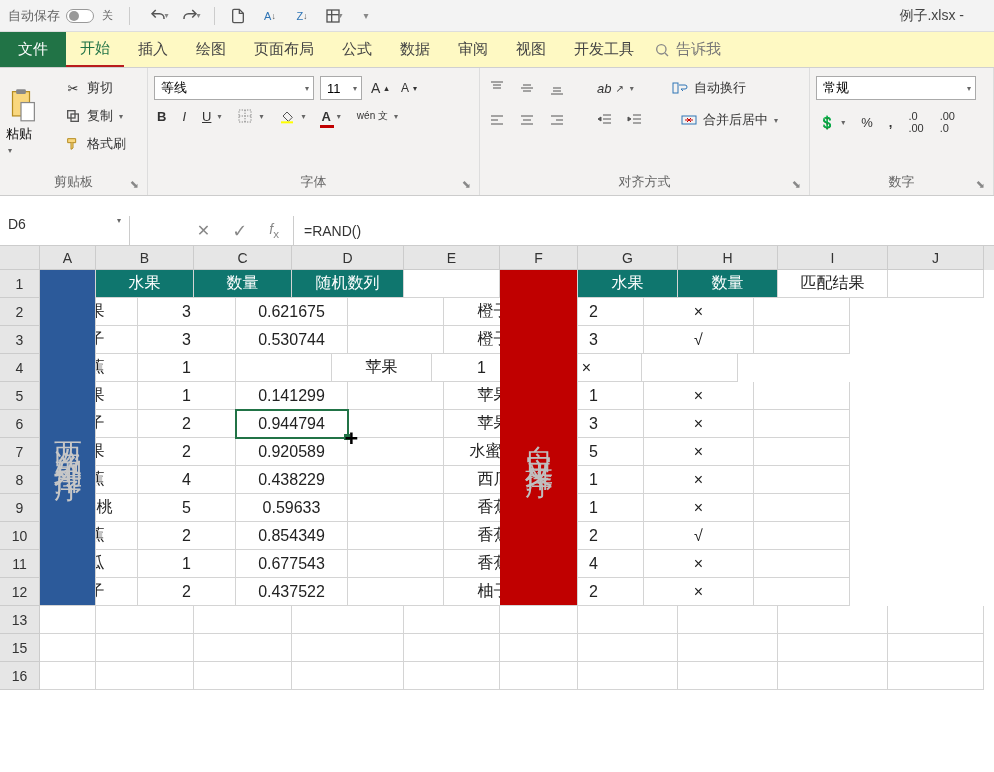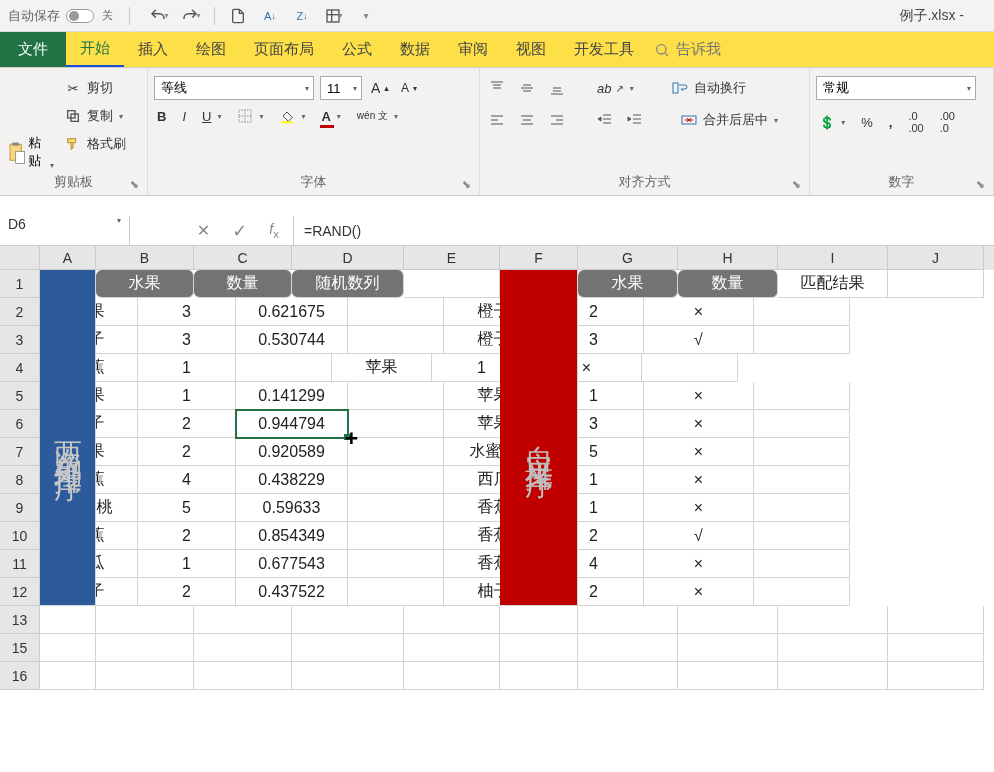--- a/index.html
+++ b/index.html
@@ -11,58 +11,58 @@
 .switch { width: 28px; height: 14px; border: 1px solid #999; border-radius: 8px; position: relative; display: inline-block; background: #fff; }
 .switch::after { content: ""; width: 10px; height: 10px; background: #999; border-radius: 50%; position: absolute; left: 2px; top: 1px; }
 .switch-off { font-size: 11px; margin-left: 2px; }
 .qat { display: flex; gap: 6px; align-items: center; }
 .qat-sep { width:1px; height:18px; background:#ccc; margin:0 4px; }
 .qat-btn { width: 26px; height: 26px; display: flex; align-items: center; justify-content: center; color: #555; cursor: pointer; }
 .qat-drop { font-size: 8px; color: #888; margin-left: -3px; }
 .filename { position: absolute; right: 30px; top: 7px; color: #444; font-size: 14px; }
 
 
-.ribbon-tabs { height: 36px; background: #fde047; display: flex; align-items: stretch; padding-left: 0; font-size: 15px; border-bottom: 1px solid #d0d0d0; }
+.ribbon-tabs { height: 36px; background: #fef9c3; display: flex; align-items: stretch; padding-left: 0; font-size: 15px; border-bottom: 1px solid #d0d0d0; }
 .file-tab { background: #217346; color: #fff; padding: 0 18px; display: flex; align-items: center; }
 .tab { padding: 0 14px; display: flex; align-items: center; color: #444; cursor: pointer; }
-.tab.active { color: #217346; border-bottom: 2px solid #1d4ed8; font-weight: 500; }
+.tab.active { color: #217346; border-bottom: 2px solid #b91c1c; font-weight: 500; }
 .tellme { margin-left: 6px; display: flex; align-items: center; gap: 6px; color: #777; }
 
 
 .ribbon { height: 128px; background: #f3f2f1; display: flex; border-bottom: 1px solid #ccc; }
 .group { border-right: 1px solid #ddd; display: flex; flex-direction: column; padding: 4px 6px 2px; }
 .group-body { flex: 1; display: flex; gap: 6px; }
 .group-label { text-align: center; font-size: 13px; color: #666; padding: 3px 0 2px; position: relative; }
 .dlglaunch { position: absolute; right: 2px; bottom: 2px; font-size: 11px; color: #888; cursor: pointer; }
 .vstack { display: flex; flex-direction: column; gap: 4px; font-size: 13px; color: #333; }
 .row { display: flex; align-items: center; gap: 6px; }
 .btnlet { display: flex; align-items: center; gap: 4px; font-size: 13px; color: #333; cursor: pointer; padding: 2px 3px; }
 .iconbox { width: 20px; height: 20px; display: inline-flex; align-items: center; justify-content: center; }
-.bigbtn { display: flex; flex-direction: row; align-items: flex-end; justify-content: center; width: 48px; gap: 3px; font-size: 13px; cursor: pointer; }
+.bigbtn { display: flex; flex-direction: column; align-items: flex-start; justify-content: center; width: 48px; gap: 3px; font-size: 13px; cursor: pointer; }
 .dd { font-size: 8px; color: #666; margin-left: 2px; }
 .fontsel { border: 1px solid #aaa; background: #fff; height: 24px; font-size: 13px; padding: 0 4px 0 6px; display: flex; align-items: center; justify-content: space-between; }
 .fontname { width: 160px; }
 .fontsize { width: 42px; }
 
 
 .fxbar { height: 30px; display: flex; align-items: stretch; border-bottom: 1px solid #ccc; font-size: 14px; }
 .namebox { width: 130px; border-right: 1px solid #ccc; display: flex; align-items: flex-start; padding: 0 8px; justify-content: space-between; color: #333; }
 .fxbtns { width: 164px; display: flex; align-items: center; justify-content: flex-end; gap: 22px; padding: 0 14px; color: #888; border-right: 1px solid #ccc; }
 .fxinput { flex: 1; display: flex; align-items: center; padding: 0 10px; color: #333; }
 
 
 .grid { position: relative; font-size: 16px; }
 .colhdrs { display: flex; height: 24px; background: #e6e6e6; }
 .rowhdr-corner { width: 40px; border-right: 1px solid #ccc; border-bottom: 1px solid #ccc; background: #e6e6e6; }
 .colhdr { border-right: 1px solid #ccc; border-bottom: 1px solid #ccc; display: flex; align-items: center; justify-content: center; color: #333; font-size: 14px; }
 .rows { }
 .gridrow { display: flex; height: 28px; }
 .rowhdr { width: 40px; border-right: 1px solid #ccc; border-bottom: 1px solid #ccc; background: #e6e6e6; display: flex; align-items: center; justify-content: center; font-size: 14px; color: #333; }
 .cell { border-right: 1px solid #d4d4d4; border-bottom: 1px solid #d4d4d4; display: flex; align-items: center; justify-content: center; color: #222; padding: 0 4px; white-space: nowrap; }
-.darkhdr { background: #737373; color: #fff; border-radius: 6px; }
+.darkhdr { background: #0f766e; color: #fff; }
 .blueblock { background: #2c5a9a; color: #c7c7c7; writing-mode: vertical-rl; font-size: 28px; letter-spacing: 6px; display: flex; align-items: center; justify-content: center; }
 .redblock { background: #c00000; color: #bfbfbf; writing-mode: vertical-rl; font-size: 28px; letter-spacing: 6px; display: flex; align-items: center; justify-content: center; }
 
 .col-A { width: 56px; }
 .col-B { width: 98px; }
 .col-C { width: 98px; }
 .col-D { width: 112px; }
 .col-E { width: 96px; }
 .col-F { width: 78px; }
 .col-G { width: 100px; }

